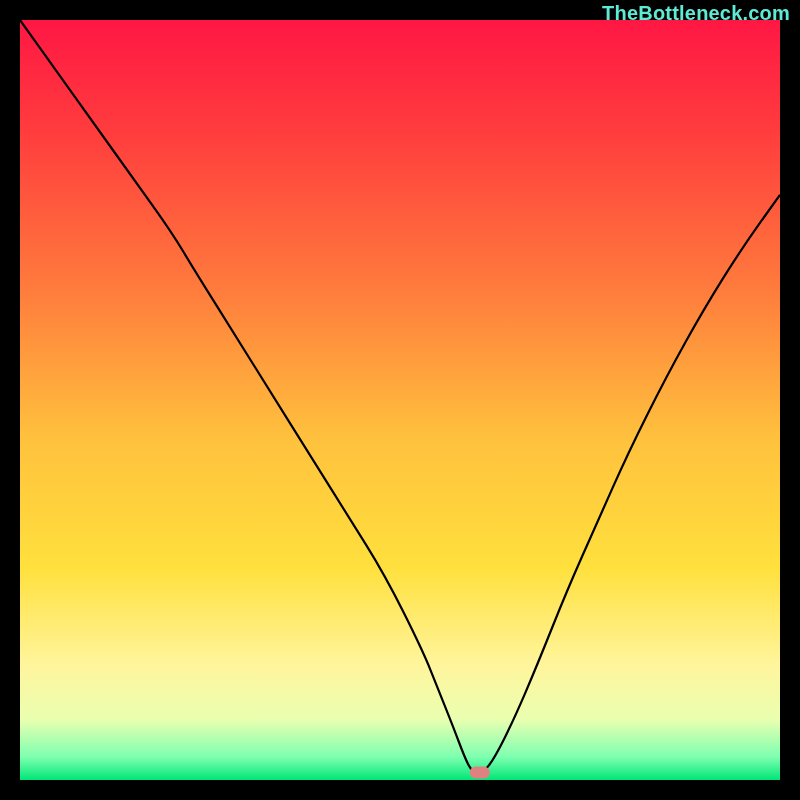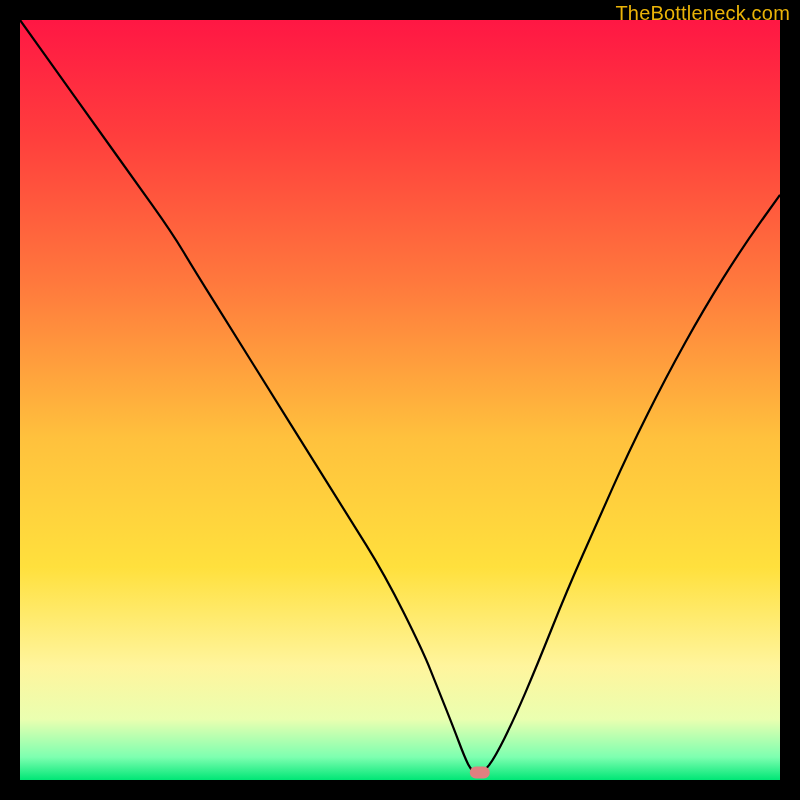--- a/index.html
+++ b/index.html
@@ -15,23 +15,23 @@
     position: absolute;
     left: 20px;
     top: 20px;
     width: 760px;
     height: 760px;
   }
   .watermark {
     position: absolute;
     top: 2px;
     right: 10px;
-    color: #eab308;
+    color: #5eead4;
     font-size: 20px;
-    font-weight: 400;
+    font-weight: 700;
     letter-spacing: 0.2px;
   }
 </style>
 </head>
 <body>
 
 <div class="plot-area">
   <svg id="chart-svg" width="760" height="760" viewBox="0 0 760 760">
     <defs>
       <linearGradient id="bg-grad" x1="0" y1="0" x2="0" y2="1">

